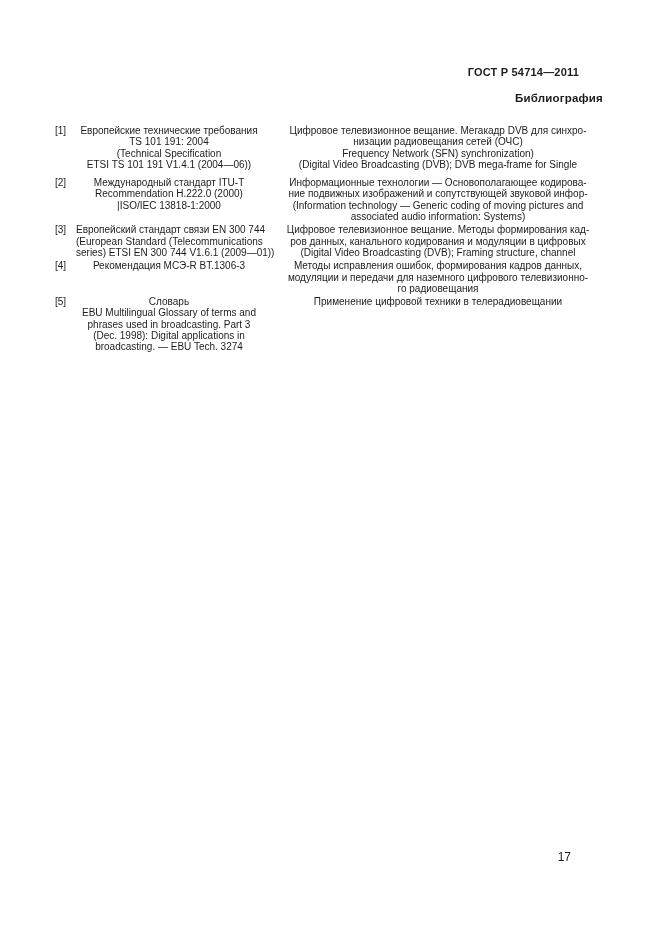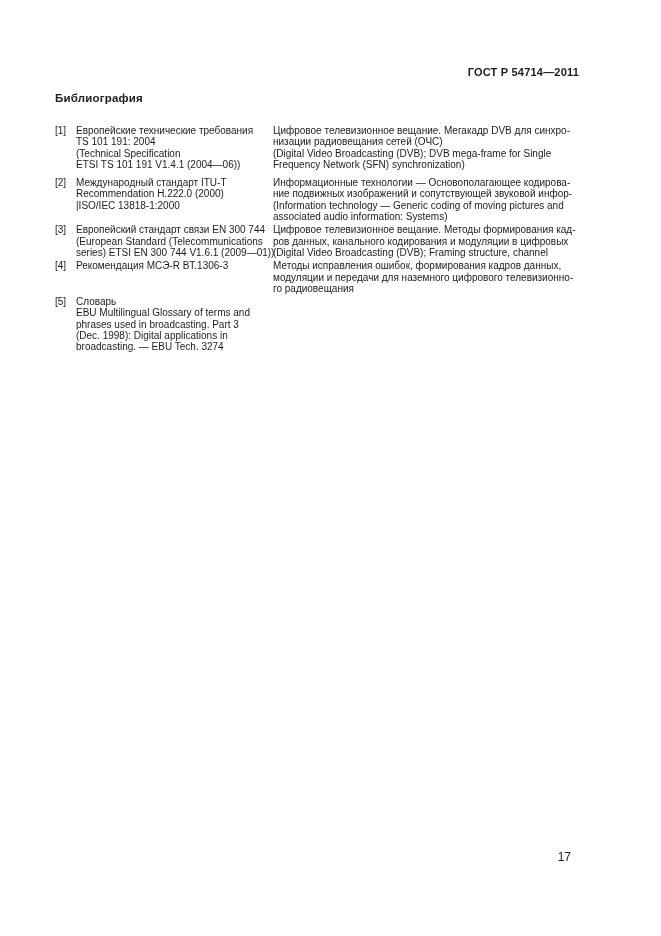--- a/index.html
+++ b/index.html
@@ -23,21 +23,21 @@
     font-size: 11px;
     font-weight: bold;
     letter-spacing: 0.2px;
     white-space: nowrap;
   }
   .doc-title {
     position: absolute;
     top: 92px;
     left: 55px;
     width: 548px;
-    text-align: left;
+    text-align: right;
     font-size: 11.5px;
     font-weight: bold;
     letter-spacing: 0.2px;
   }
   .bib {
     position: absolute;
     top: 125px;
     left: 55px;
     width: 548px;
     font-size: 10px;
@@ -58,20 +58,21 @@
   .bib-left {
     flex: 0 0 186px;
     width: 186px;
     margin-right: 11px;
   }
   .bib-right {
     flex: 1 1 auto;
   }
   .line {
     white-space: nowrap;
+    text-align: center;
   }
   .page-number {
     position: absolute;
     top: 850px;
     right: 81px;
     font-size: 12px;
   }
 </style>
 </head>
 <body>
@@ -88,22 +89,22 @@
       <div class="bib-num">[1]</div>
       <div class="bib-left">
           <div class="line">Европейские технические требования</div>
           <div class="line">TS 101 191: 2004</div>
           <div class="line">(Technical Specification</div>
           <div class="line">ETSI TS 101 191 V1.4.1 (2004—06))</div>
         </div>
       <div class="bib-right">
           <div class="line">Цифровое телевизионное вещание. Мегакадр DVB для синхро-</div>
           <div class="line">низации радиовещания сетей (ОЧС)</div>
+          <div class="line">Frequency Network (SFN) synchronization)</div>
           <div class="line">(Digital Video Broadcasting (DVB); DVB mega-frame for Single</div>
-          <div class="line">Frequency Network (SFN) synchronization)</div>
         </div>
     </div>
 
     <div class="bib-row">
       <div class="bib-num">[2]</div>
       <div class="bib-left">
           <div class="line">Международный стандарт ITU-T</div>
           <div class="line">Recommendation H.222.0 (2000)</div>
           <div class="line">|ISO/IEC 13818-1:2000</div>
         </div>
@@ -143,19 +144,22 @@
 
     <div class="bib-row">
       <div class="bib-num">[5]</div>
       <div class="bib-left">
           <div class="line">Словарь</div>
           <div class="line">EBU Multilingual Glossary of terms and</div>
           <div class="line">phrases used in broadcasting. Part 3</div>
           <div class="line">(Dec. 1998): Digital applications in</div>
           <div class="line">broadcasting. — EBU Tech. 3274</div>
         </div>
+      <div class="bib-right">
+          <div class="line">Применение цифровой техники в телерадиовещании</div>
+        </div>
     </div>
 
   </div>
 
   <div class="page-number">17</div>
 
 </div>
 
 </body></html>

